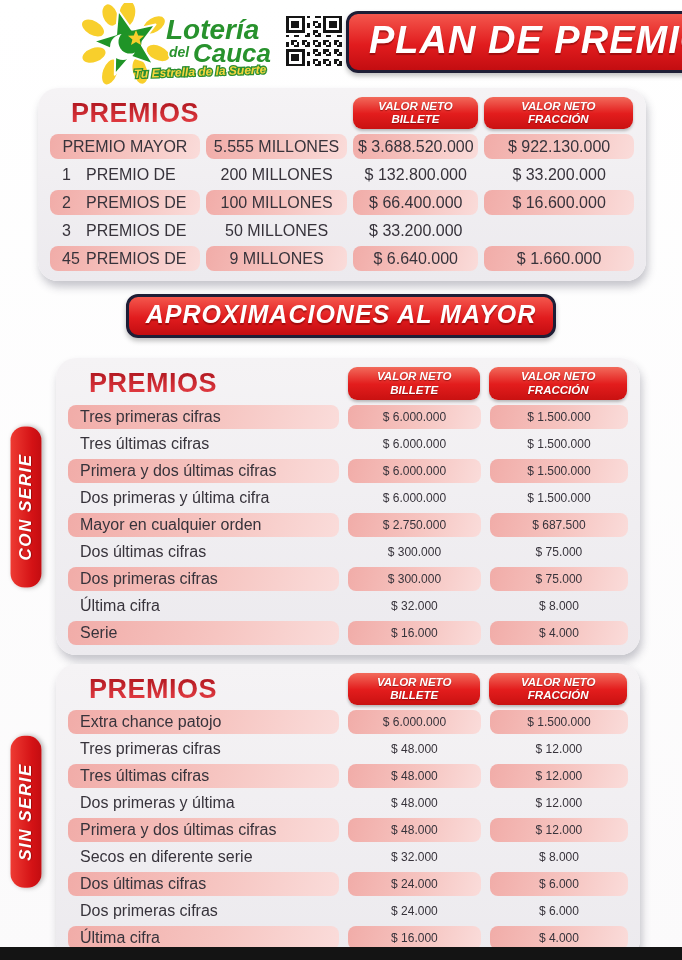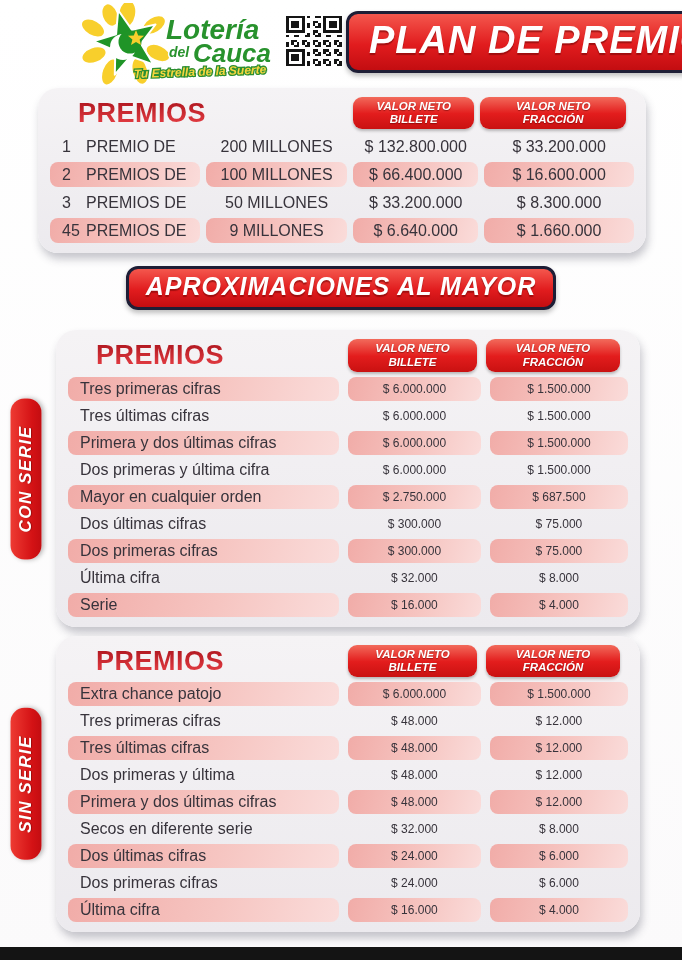--- a/index.html
+++ b/index.html
@@ -30,21 +30,21 @@
     background:linear-gradient(180deg,#f5f3f5 0%,#eceaee 100%);
     border-radius:20px;
     box-shadow:2px 6px 9px rgba(55,55,75,.28);
     padding:7px 12px 10px;
   }
   .card1 { margin:2px 36px 0 38px; }
   .sec { position:relative; }
   .sec2 { margin:0 42px 0 56px; }
   .sec3 { margin:9px 42px 0 56px; }
 
-  .card-head { display:grid; align-items:center; margin:2px 8px 5px; }
+  .card-head { display:grid; align-items:center; margin:2px 1px 5px; }
   .t4 .card-head, .t4 .row { grid-template-columns:1.08fr 1.02fr 0.9fr 1.08fr; column-gap:6px; }
   .t3c .card-head, .t3c .row { grid-template-columns:2.08fr 1.02fr 1.06fr; column-gap:9px; }
   .t4 .card-title { grid-column:1 / 3; }
 
   .card-title {
     font-size:27px; font-weight:800; letter-spacing:.5px; padding-left:20px;
     background:linear-gradient(180deg,#a8111a 0%,#e84046 90%);
     -webkit-background-clip:text; background-clip:text; color:transparent;
   }
   .vh-pill {
@@ -326,20 +326,28 @@
       <div class="vh-pill">
         <div>VALOR NETO</div>
         <div>BILLETE</div>
       </div>
       <div class="vh-pill">
         <div>VALOR NETO</div>
         <div>FRACCIÓN</div>
       </div>
     </div>
     <div class="rows">
+        <div class="row hl">
+          <div class="cell name center">
+            <span>PREMIO MAYOR</span>
+          </div>
+          <div class="cell amount">5.555 MILLONES</div>
+          <div class="cell money">$ 3.688.520.000</div>
+          <div class="cell money">$ 922.130.000</div>
+        </div>
         <div class="row">
           <div class="cell name">
             <span class="count">1</span>
             <span>PREMIO DE</span>
           </div>
           <div class="cell amount">200 MILLONES</div>
           <div class="cell money">$ 132.800.000</div>
           <div class="cell money">$ 33.200.000</div>
         </div>
         <div class="row hl">
@@ -351,21 +359,20 @@
           <div class="cell money">$ 66.400.000</div>
           <div class="cell money">$ 16.600.000</div>
         </div>
         <div class="row">
           <div class="cell name">
             <span class="count">3</span>
             <span>PREMIOS DE</span>
           </div>
           <div class="cell amount">50 MILLONES</div>
           <div class="cell money">$ 33.200.000</div>
-          <div class="cell money">$ 8.300.000</div>
         </div>
         <div class="row hl">
           <div class="cell name">
             <span class="count">45</span>
             <span>PREMIOS DE</span>
           </div>
           <div class="cell amount">9 MILLONES</div>
           <div class="cell money">$ 6.640.000</div>
           <div class="cell money">$ 1.660.000</div>
         </div>

